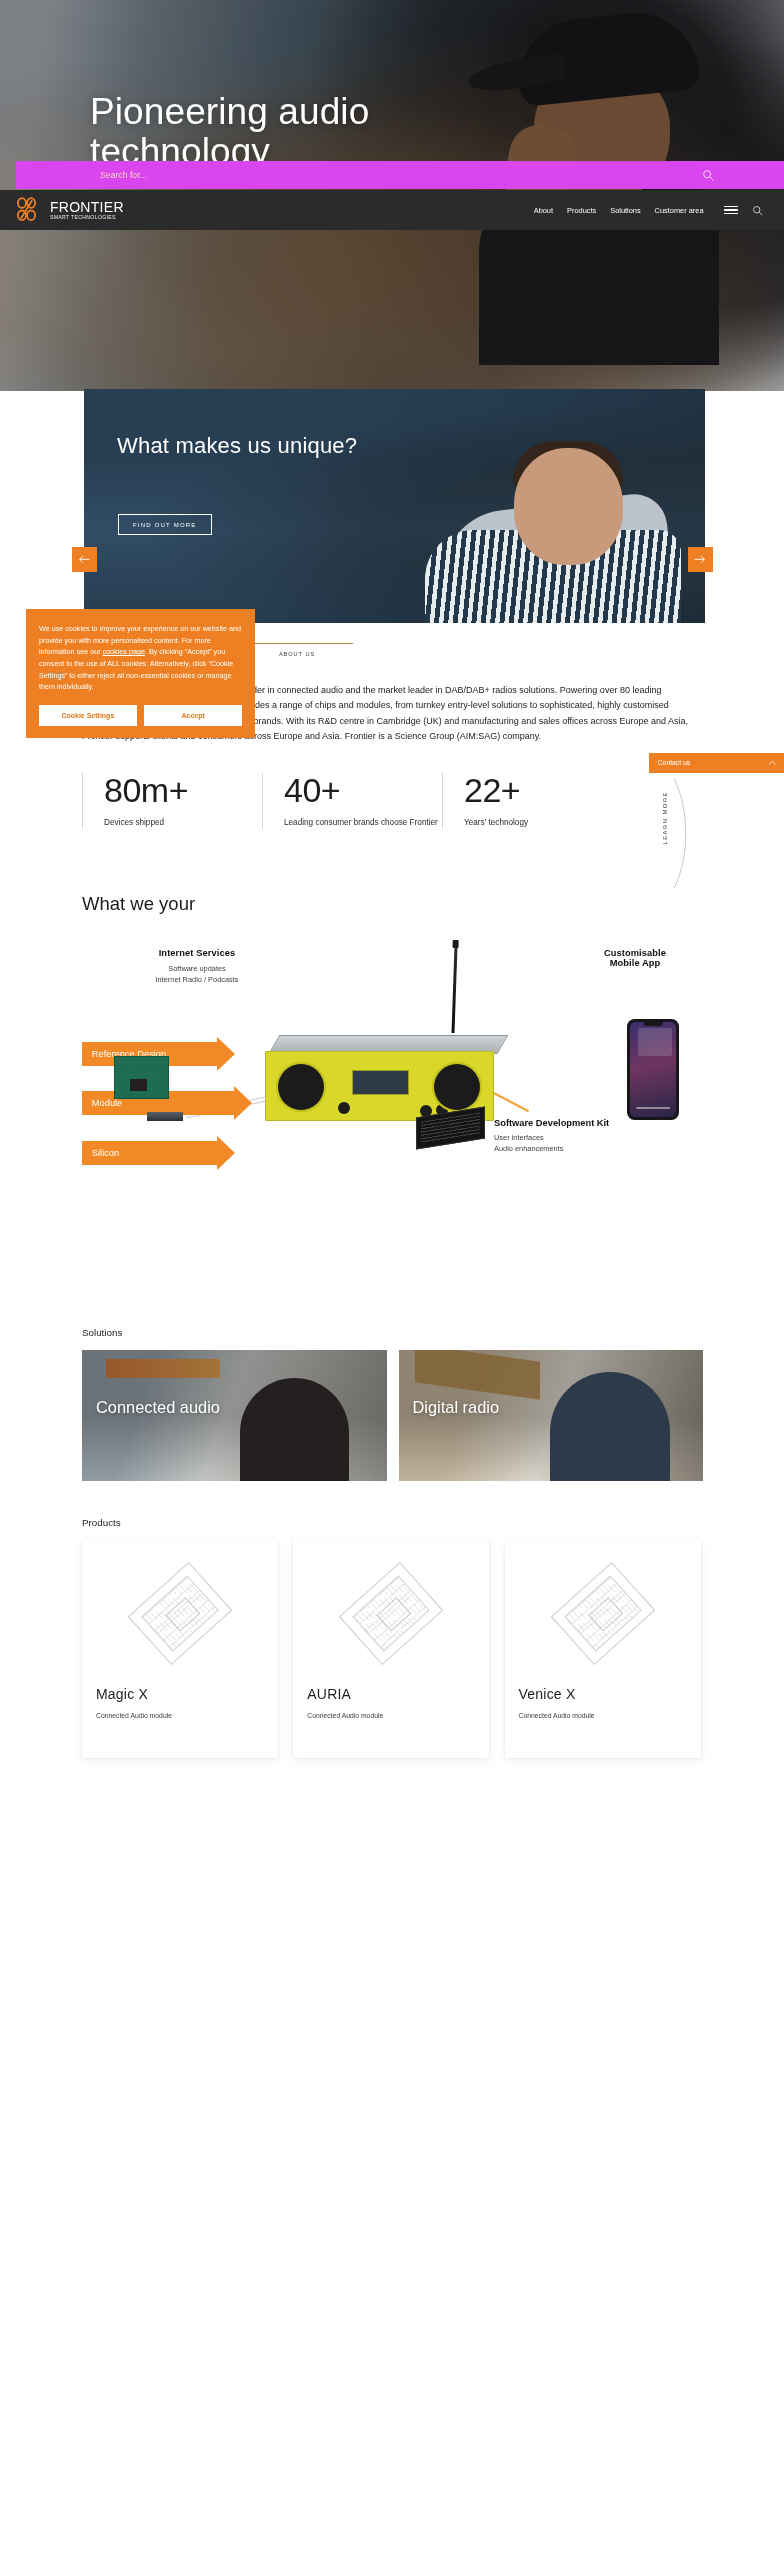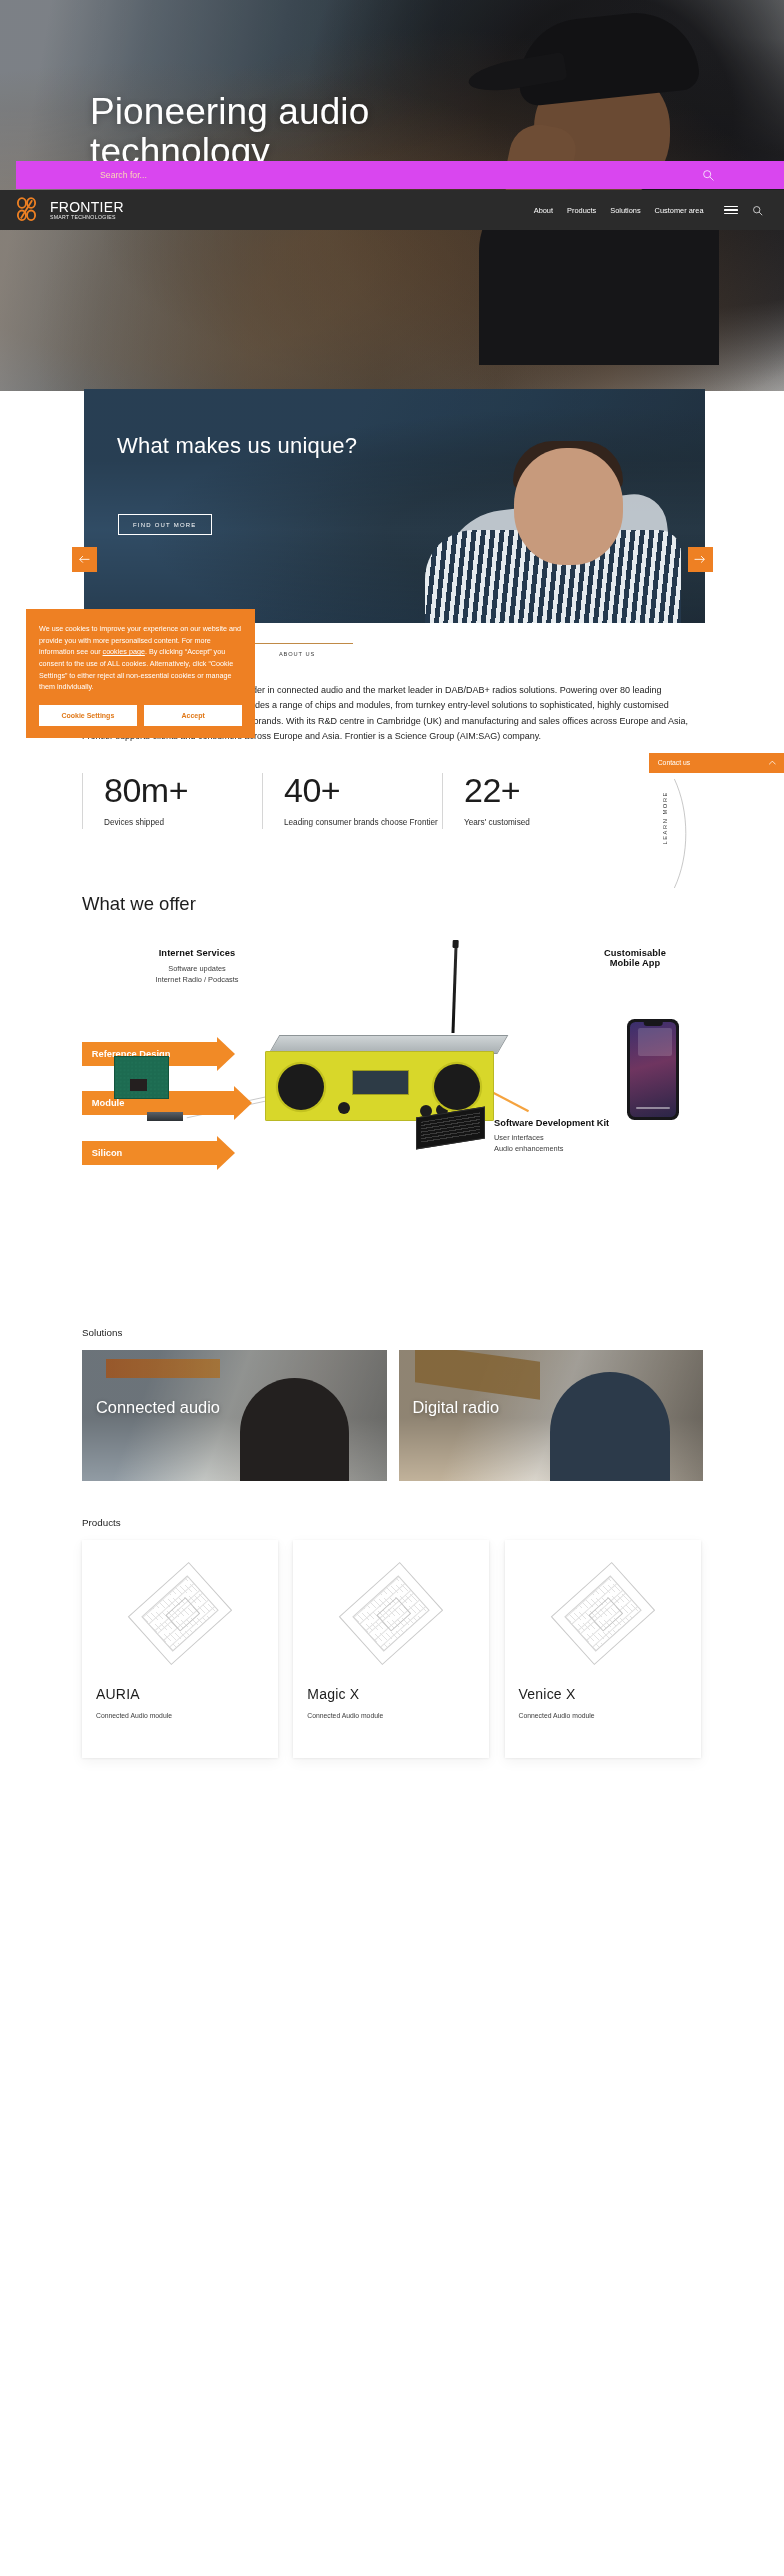--- a/index.html
+++ b/index.html
@@ -199,21 +199,21 @@
   .offer-col h4{ font-size:9.3px; font-weight:700; color:#101010; letter-spacing:0.1px; }
   .offer-col p{ margin-top:4.4px; font-size:7.4px; line-height:1.55; color:#3d3d3d; }
   .col-internet{ left:47px; top:0; width:136px; }
   .col-eco{ left:240px; top:0; width:136px; }
   .col-mobile{ left:485px; top:0; width:136px; }
 
   .arrow-tag{
     position:absolute; height:24px; display:flex; align-items:center;
   }
   .arrow-tag .body{
-    background:#f18a26; color:#fff; font-size:9.3px; font-weight:700;
+    background:#f18a26; color:#fff; font-size:9.3px; font-weight:400;
     height:24px; display:flex; align-items:center; padding:0 9.8px; white-space:nowrap;
   }
   .arrow-tag .tip{
     width:0;height:0;border-top:17.4px solid transparent;border-bottom:17.4px solid transparent;
     border-left:18.5px solid #f18a26; margin-left:-0.5px; align-self:center;
   }
   .tag-ref{ left:0; top:94px; }
   .tag-ref .body{ width:135px; }
   .tag-mod{ left:0; top:143px; }
   .tag-mod .body{ width:152px; }
@@ -492,31 +492,31 @@
     <div class="stat">
       <div class="num">80m+</div>
       <div class="lbl">Devices shipped</div>
     </div>
     <div class="stat">
       <div class="num">40+</div>
       <div class="lbl">Leading consumer brands choose Frontier</div>
     </div>
     <div class="stat">
       <div class="num">22+</div>
-      <div class="lbl">Years' customised</div>
+      <div class="lbl">Years' technology</div>
     </div>
     <div class="learn-more">
       <span class="vtext">LEARN MORE</span>
       <svg class="curve" width="22" height="109" viewBox="0 0 40 200" fill="none" stroke="#9a9a9a" stroke-width="1">
         <path d="M6 0 C 34 60, 34 140, 6 200"></path>
       </svg>
     </div>
   </section>
 
-  <h2 class="section-h">What we offer</h2>
+  <h2 class="section-h">What we your</h2>
 
   <section class="offer">
 
     <svg class="conn" width="621" height="332" viewBox="0 0 1140 610">
       <g stroke="#f5a33f" stroke-width="4" fill="none">
         <line x1="560" y1="300" x2="690" y2="232"></line>
         <line x1="690" y1="232" x2="820" y2="300"></line>
         <line x1="690" y1="232" x2="700" y2="330"></line>
       </g>
       <g stroke="#9b9b9b" stroke-width="1" fill="none">
@@ -596,31 +596,31 @@
 
   <section class="products">
     <h3>Products</h3>
     <div class="prod-grid">
 
       <div class="prod-card">
         <div class="prod-img">
             <div class="board"></div>
           </div>
         <div class="prod-meta">
-          <div class="prod-name">AURIA</div>
+          <div class="prod-name">Magic X</div>
           <div class="prod-sub">Connected Audio module</div>
         </div>
       </div>
 
       <div class="prod-card">
         <div class="prod-img">
             <div class="board"></div>
           </div>
         <div class="prod-meta">
-          <div class="prod-name">Magic X</div>
+          <div class="prod-name">AURIA</div>
           <div class="prod-sub">Connected Audio module</div>
         </div>
       </div>
 
       <div class="prod-card">
         <div class="prod-img">
             <div class="board"></div>
           </div>
         <div class="prod-meta">
           <div class="prod-name">Venice X</div>

